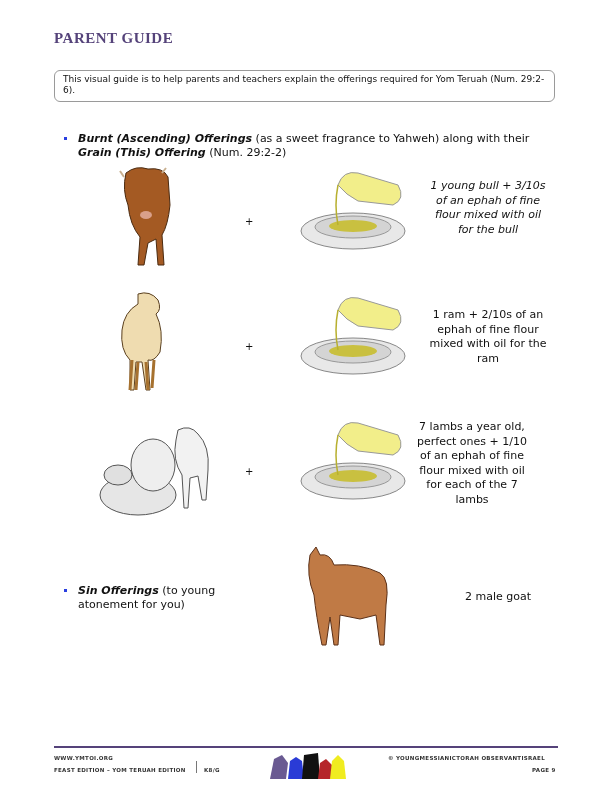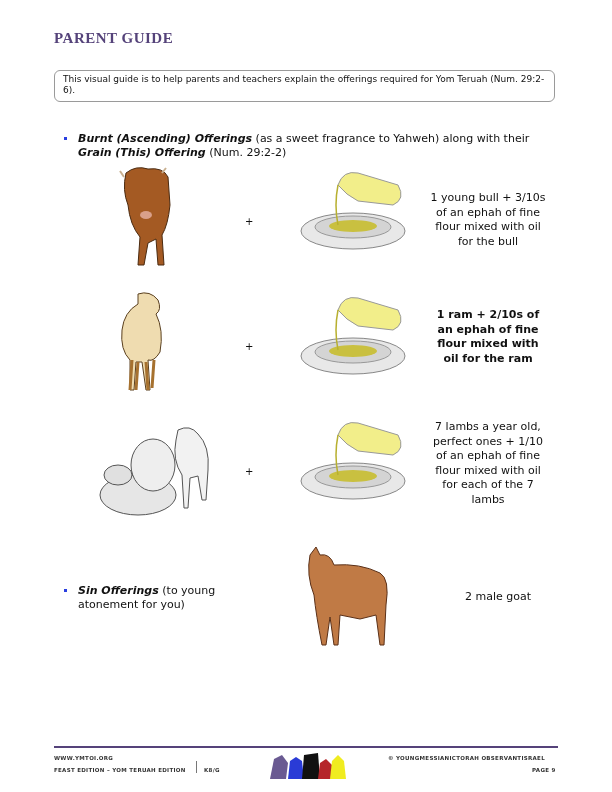--- a/index.html
+++ b/index.html
@@ -37,51 +37,51 @@
   <path d="M6 12 L2 6 M44 8 L48 3" stroke="#c9b090" stroke-width="2"></path>
 </svg>
 <div class="row-plus" style="left:245px; top:216px;">+</div>
 <svg class="art" style="left:298px; top:165px;" width="120" height="88" viewBox="0 0 120 88">
   <ellipse cx="55" cy="66" rx="52" ry="18" fill="#e8e8e8" stroke="#888" stroke-width="1"></ellipse>
   <ellipse cx="55" cy="62" rx="38" ry="11" fill="#d4d4d4" stroke="#999"></ellipse>
   <ellipse cx="55" cy="61" rx="24" ry="6" fill="#c9c040"></ellipse>
   <path d="M40 20 Q45 5 60 8 L100 20 Q108 34 95 40 L60 36 Q48 30 40 20 Z" fill="#f2ee8a" stroke="#999"></path>
   <path d="M40 20 Q36 40 40 60" stroke="#b8b030" stroke-width="1.5" fill="none"></path>
 </svg>
-<div class="desc" style="left:428px; top:191px;">1 young bull + 3/10s of an ephah of fine flour mixed with oil for the bull</div>
+<div class="desc" style="left:428px; top:179px;font-style:italic;">1 young bull + 3/10s of an ephah of fine flour mixed with oil for the bull</div>
 
 <svg class="art" style="left:118px; top:290px;" width="50" height="105" viewBox="0 0 50 105">
   <path d="M20 4 Q32 0 40 10 Q44 20 38 24 Q46 40 42 62 Q36 72 30 70 L32 100 L28 100 L24 72 L18 72 L16 100 L12 100 L12 70 Q2 60 4 40 Q6 22 20 14 Z" fill="#efdcb0" stroke="#5a4020" stroke-width="1"></path>
   <path d="M14 70 L12 100 M20 72 L18 100 M28 72 L30 100 M36 70 L34 98" stroke="#a6712f" stroke-width="3"></path>
 </svg>
 <div class="row-plus" style="left:245px; top:341px;">+</div>
 <svg class="art" style="left:298px; top:290px;" width="120" height="88" viewBox="0 0 120 88">
   <ellipse cx="55" cy="66" rx="52" ry="18" fill="#e8e8e8" stroke="#888" stroke-width="1"></ellipse>
   <ellipse cx="55" cy="62" rx="38" ry="11" fill="#d4d4d4" stroke="#999"></ellipse>
   <ellipse cx="55" cy="61" rx="24" ry="6" fill="#c9c040"></ellipse>
   <path d="M40 20 Q45 5 60 8 L100 20 Q108 34 95 40 L60 36 Q48 30 40 20 Z" fill="#f2ee8a" stroke="#999"></path>
   <path d="M40 20 Q36 40 40 60" stroke="#b8b030" stroke-width="1.5" fill="none"></path>
 </svg>
-<div class="desc" style="left:428px; top:308px;font-weight:bold;">1 ram + 2/10s of an ephah of fine flour mixed with oil for the ram</div>
+<div class="desc" style="left:428px; top:308px;">1 ram + 2/10s of an ephah of fine flour mixed with oil for the ram</div>
 
 <svg class="art" style="left:98px; top:420px;" width="120" height="100" viewBox="0 0 120 100">
   <ellipse cx="40" cy="75" rx="38" ry="20" fill="#e6e6e6" stroke="#555"></ellipse>
   <ellipse cx="55" cy="45" rx="22" ry="26" fill="#eeeeee" stroke="#555"></ellipse>
   <path d="M80 10 Q92 4 100 14 Q112 26 110 50 L108 80 L104 80 L100 56 L92 58 L90 88 L86 88 L84 55 Q74 40 78 20 Z" fill="#f2f2f2" stroke="#555"></path>
   <ellipse cx="20" cy="55" rx="14" ry="10" fill="#e0e0e0" stroke="#555"></ellipse>
 </svg>
 <div class="row-plus" style="left:245px; top:466px;">+</div>
 <svg class="art" style="left:298px; top:415px;" width="120" height="88" viewBox="0 0 120 88">
   <ellipse cx="55" cy="66" rx="52" ry="18" fill="#e8e8e8" stroke="#888" stroke-width="1"></ellipse>
   <ellipse cx="55" cy="62" rx="38" ry="11" fill="#d4d4d4" stroke="#999"></ellipse>
   <ellipse cx="55" cy="61" rx="24" ry="6" fill="#c9c040"></ellipse>
   <path d="M40 20 Q45 5 60 8 L100 20 Q108 34 95 40 L60 36 Q48 30 40 20 Z" fill="#f2ee8a" stroke="#999"></path>
   <path d="M40 20 Q36 40 40 60" stroke="#b8b030" stroke-width="1.5" fill="none"></path>
 </svg>
-<div class="desc" style="left:428px; top:420px;">7 lambs a year old, perfect ones + 1/10 of an ephah of fine flour mixed with oil for each of the 7 lambs</div>
+<div class="desc" style="left:412px; top:420px;">7 lambs a year old, perfect ones + 1/10 of an ephah of fine flour mixed with oil for each of the 7 lambs</div>
 
 <div class="bullet" style="left:78px; top:584px; width:170px;">
   <span class="dot"></span>
   <span class="em">Sin Offerings</span><span> (to young atonement for you)</span>
 </div>
 <svg class="art" style="left:300px; top:545px;" width="95" height="110" viewBox="0 0 95 110">
   <path d="M10 10 L16 2 L20 10 Q30 8 34 20 Q60 18 80 28 Q90 34 86 60 L84 100 L80 100 L76 70 L60 74 L40 70 L38 100 L34 100 L30 72 L26 100 L22 100 Q16 70 14 50 Q6 30 10 10 Z" fill="#c07a45" stroke="#5a3018" stroke-width="1"></path>
 </svg>
 <div class="desc" style="left:438px; top:590px; width:120px;">2 male goat</div>
 

